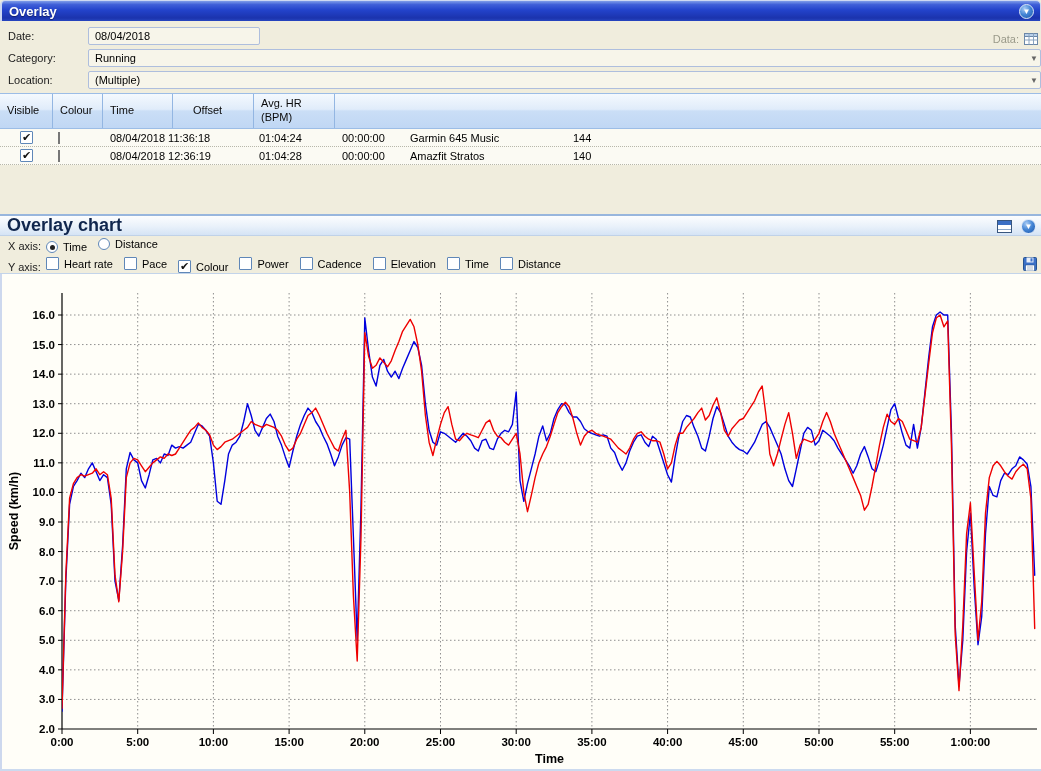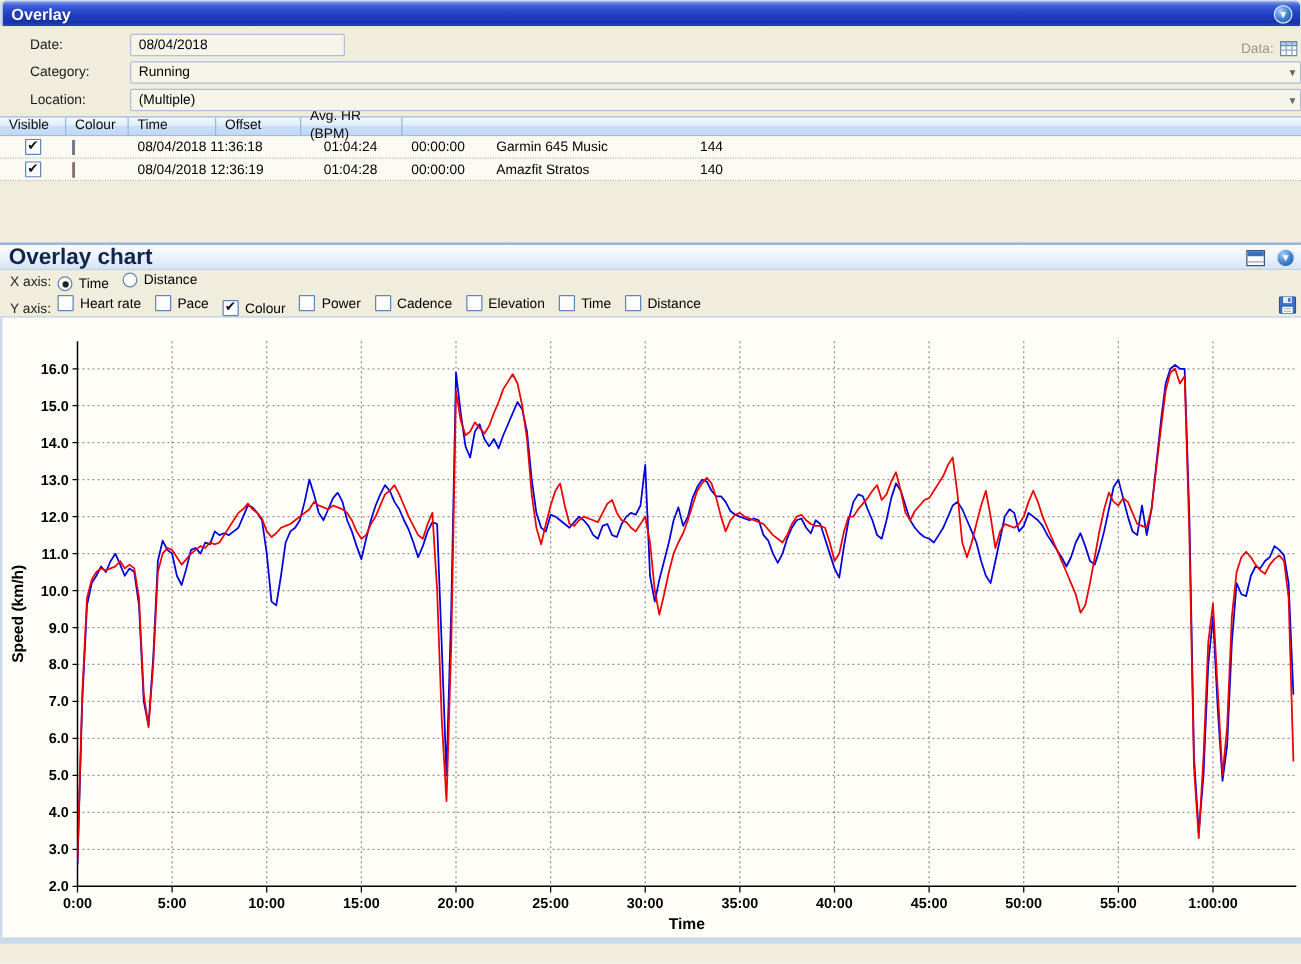--- a/index.html
+++ b/index.html
@@ -25,43 +25,43 @@
     width: 15px; height: 15px; border-radius: 50%;
     background: radial-gradient(circle at 35% 28%, #9ec4f2 0%, #3d7fd0 45%, #14ay 0, #1a55a8 100%);
     background: radial-gradient(circle at 35% 28%, #a8ccf5 0%, #4384d4 48%, #1c56a9 100%);
     border: 1px solid #dce8f8;
     color: #fff; display: flex; align-items: center; justify-content: center;
     font-size: 8px; line-height: 1; cursor: default;
   }
   .titlebar .round-btn { position: absolute; right: 6px; top: 3px; }
 
   
-  .form { padding: 4px 0 2px 16px; position: relative; }
+  .form { padding: 4px 0 2px 0; position: relative; }
   .frow { height: 22px; display: flex; align-items: center; position: relative; }
   .flabel { width: 88px; padding-left: 8px; color: #1a1a1a; }
   .tbox {
     height: 18px; background: #f7f5ea; border: 1px solid #aebedd; border-radius: 2px;
     display: flex; align-items: center; padding-left: 6px; color: #000;
   }
   .datebox { width: 172px; }
   .combo { flex: 1; margin-right: 0; position: relative; padding-right: 14px; }
   .combo .arrow { position: absolute; right: 2px; top: 4px; color: #666; font-size: 8px; }
   .data-tools { position: absolute; right: 3px; top: 7px; display: flex; align-items: center; gap: 5px; }
   .data-label { color: #9a9a8a; margin-left: 24px; }
 
   
   .grid { width: 100%; }
-  .grid-head { display: flex; height: 16px;
+  .grid-head { display: flex; height: 36px;
     background: linear-gradient(180deg,#f4f9fe 0%,#e0ecfa 45%,#cadef6 50%,#c0d7f4 100%);
     border-top: 1px solid #9cbde6; border-bottom: 1px solid #9cbde6; }
   .gh-cell { display: flex; align-items: center; padding-left: 7px; border-right: 1px solid #93b6e2; white-space: pre-line; line-height: 1.25; color: #0a0a0a; }
   .grid-row { display: flex; height: 18px; align-items: center; background: #fbfaf3; border-bottom: 1px dotted #b7b7aa; }
   .gr-cell { padding-left: 7px; overflow: hidden; white-space: nowrap; }
   .c0 { width: 53px; } .c1 { width: 50px; } .c2 { width: 149px; } .c3 { width: 70px; }
-  .c4 { width: 68px; } .c5 { width: 163px; } .c6 { width: 81px; } .c7 { flex: 1; }
+  .c4 { width: 68px; margin-left: 13px; } .c5 { width: 163px; } .c6 { width: 81px; } .c7 { flex: 1; }
   .cb {
     width: 13px; height: 13px; background: #fff; border: 1px solid #5f87b8; border-radius: 1px;
     display: inline-flex; align-items: center; justify-content: center; font-size: 11px; line-height: 1; color: #111;
   }
   .grid-row .cb { margin-left: 13px; }
   .swatch { width: 45px; height: 14px; margin-left: 5px; border: 1px solid #777; }
   .below-grid { height: 49px; background: #f0eddd; }
 
   
   .sec-head { height: 22px; position: relative;

